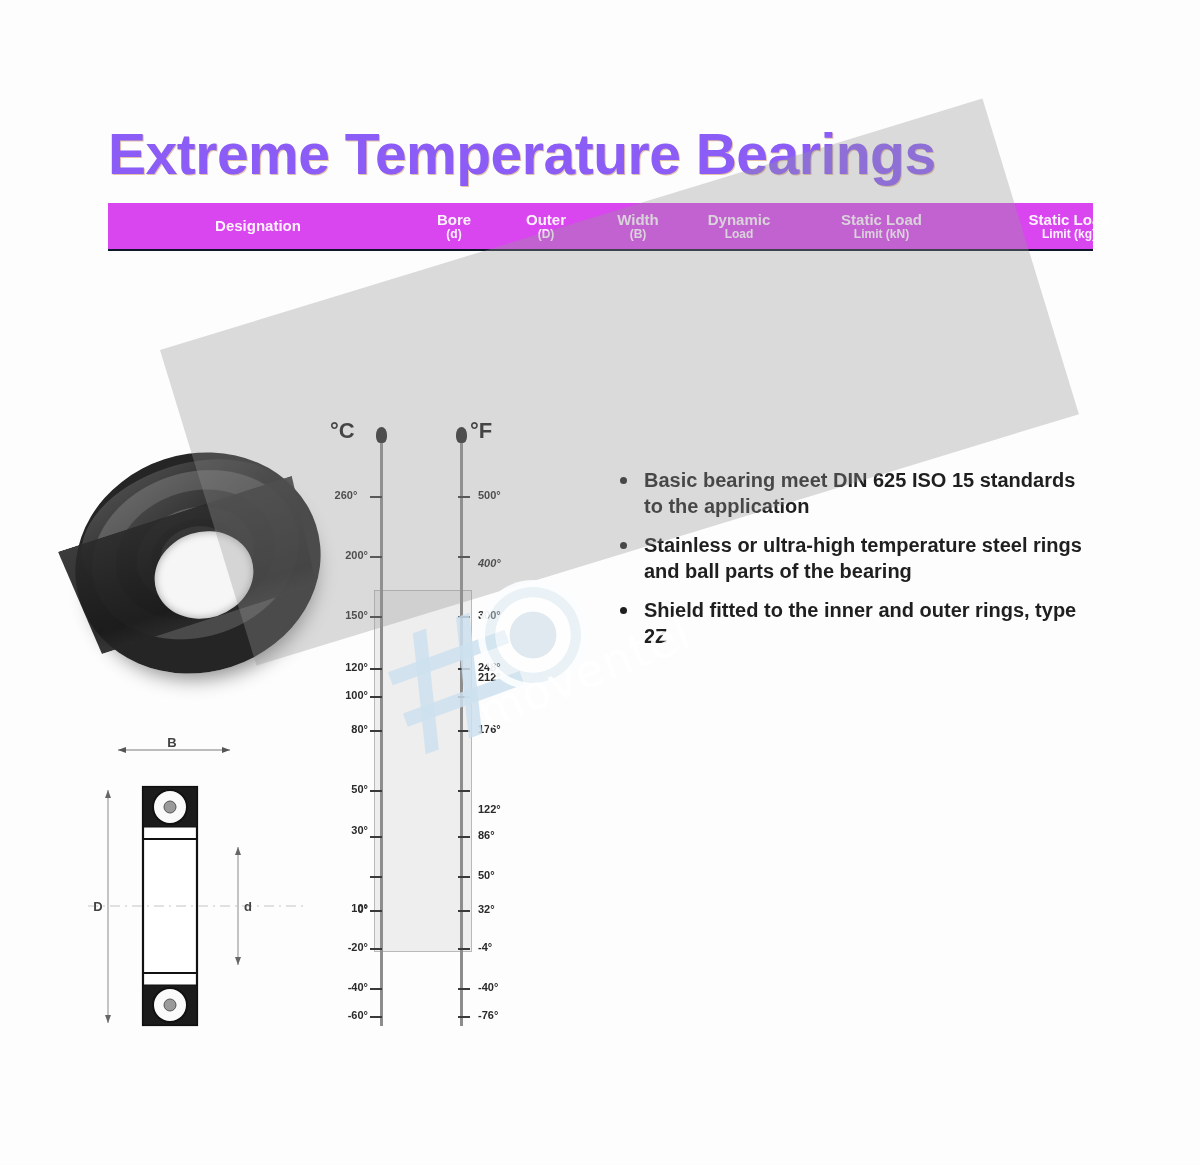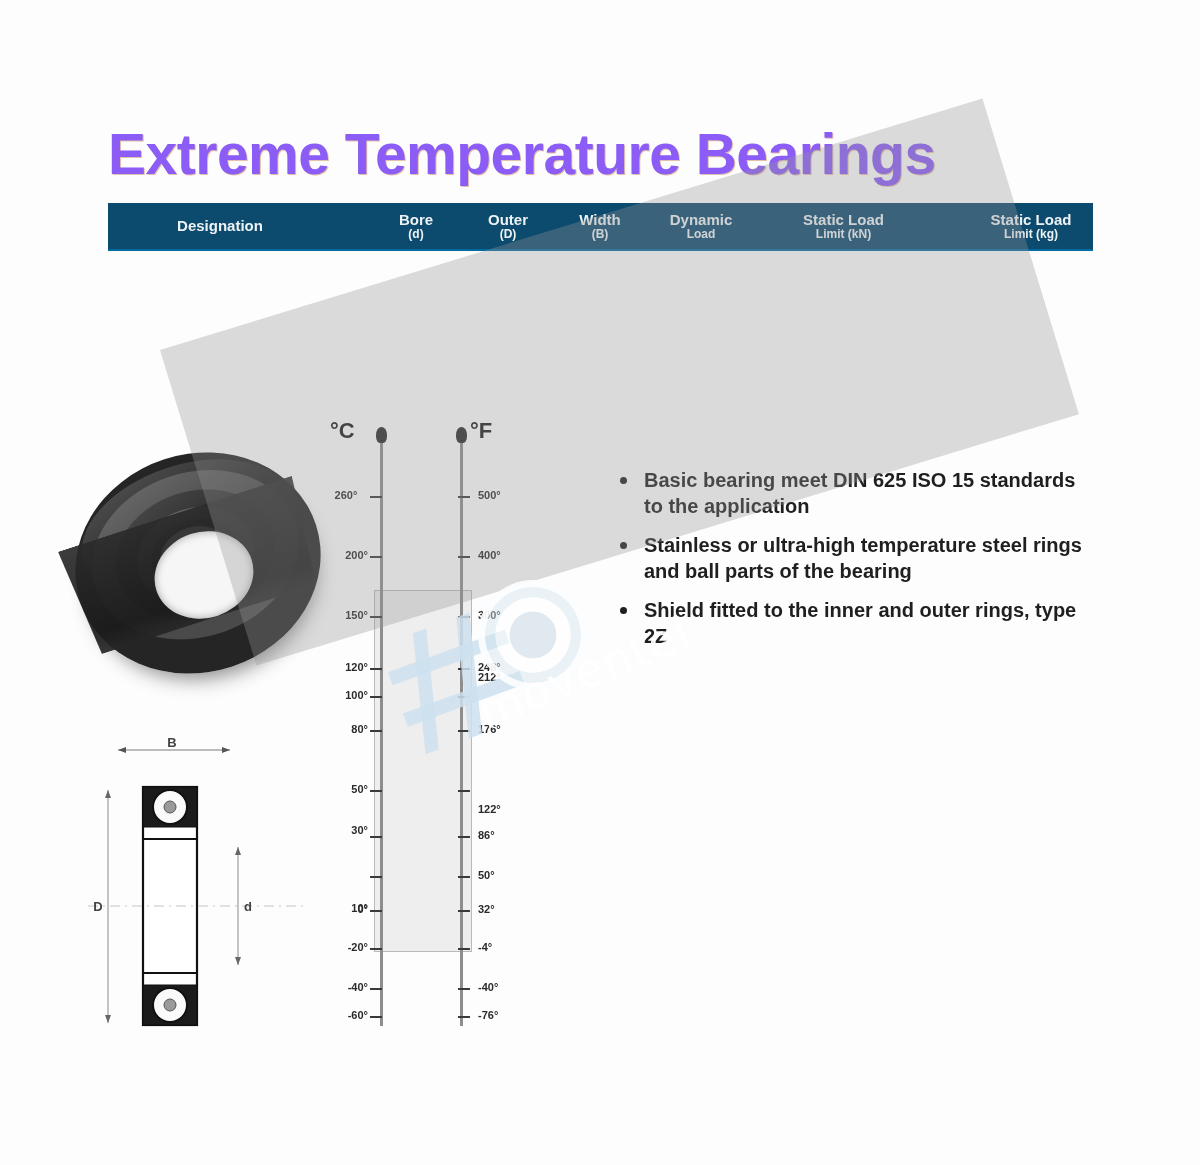--- a/index.html
+++ b/index.html
@@ -20,23 +20,22 @@
     color:#8b5cf6;
     text-shadow:1px 1px 0 rgba(180,80,10,.35);
     white-space:nowrap;
   }
 
   
   #spec-table{
     position:absolute;left:108px;top:203px;width:985px;
   }
   #spec-head{
-    display:flex;background:#0c4a6e;height:46px;align-items:center;
-    border-bottom:2px solid #0369a1;
-    justify-content:center;
+    display:flex;background:#d946ef;height:46px;align-items:center;
+    border-bottom:2px solid #0f172a;
   }
   #spec-head .hc{
     color:#ffffff;font-size:15px;font-weight:bold;text-align:center;
     line-height:1.05;filter:blur(.7px);opacity:.93;
   }
   #spec-head .hc .sub{font-size:12px;display:block;font-weight:bold;}
   #spec-row{
     display:flex;background:#ffffff;height:36px;align-items:center;
     border-bottom:1px solid #e6e2dd;
   }
@@ -256,21 +255,21 @@
     <div class="tube" id="tube-c"></div>
     <div class="tube" id="tube-f"></div>
 
   <div class="tick tick-c" style="top: 78px;"></div>
       <div class="tlab tlab-c" style="top: 71px; text-align: center;">260°</div>
       <div class="tick tick-f" style="top: 78px;"></div>
       <div class="tlab tlab-f" style="top: 71px;">500°</div>
       <div class="tick tick-c" style="top: 138px;"></div>
       <div class="tlab tlab-c" style="top: 131px;">200°</div>
       <div class="tick tick-f" style="top: 138px;"></div>
-      <div class="tlab tlab-f" style="top: 131px;">400°</div>
+      <div class="tlab tlab-f" style="top: 139px; font-style: italic;">400°</div>
       <div class="tick tick-c" style="top: 198px;"></div>
       <div class="tlab tlab-c" style="top: 191px;">150°</div>
       <div class="tick tick-f" style="top: 198px;"></div>
       <div class="tlab tlab-f" style="top: 191px;">300°</div>
       <div class="tick tick-c" style="top: 250px;"></div>
       <div class="tlab tlab-c" style="top: 243px;">120°</div>
       <div class="tick tick-f" style="top: 250px;"></div>
       <div class="tlab tlab-f" style="top: 243px;">248°</div>
       <div class="tick tick-c" style="top: 278px;"></div>
       <div class="tlab tlab-c" style="top: 271px;">100°</div>

